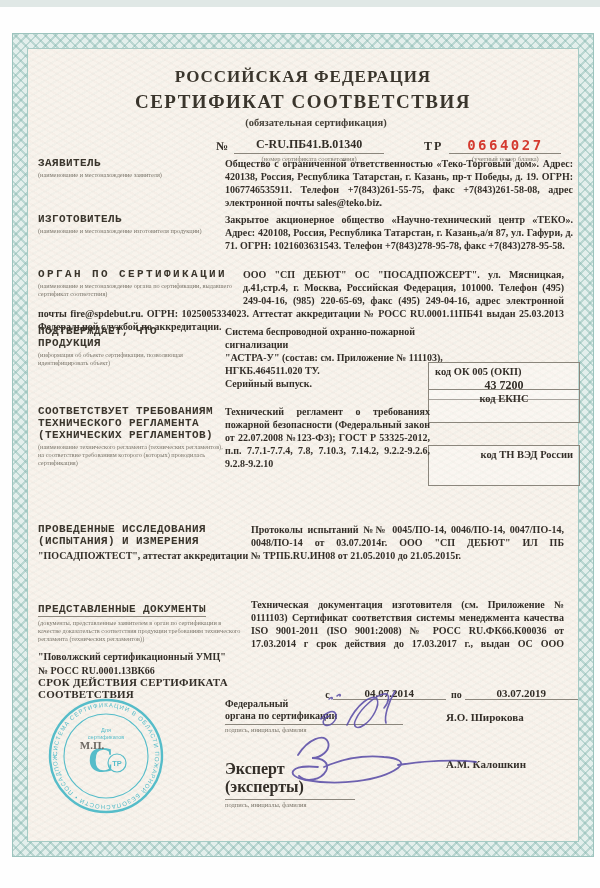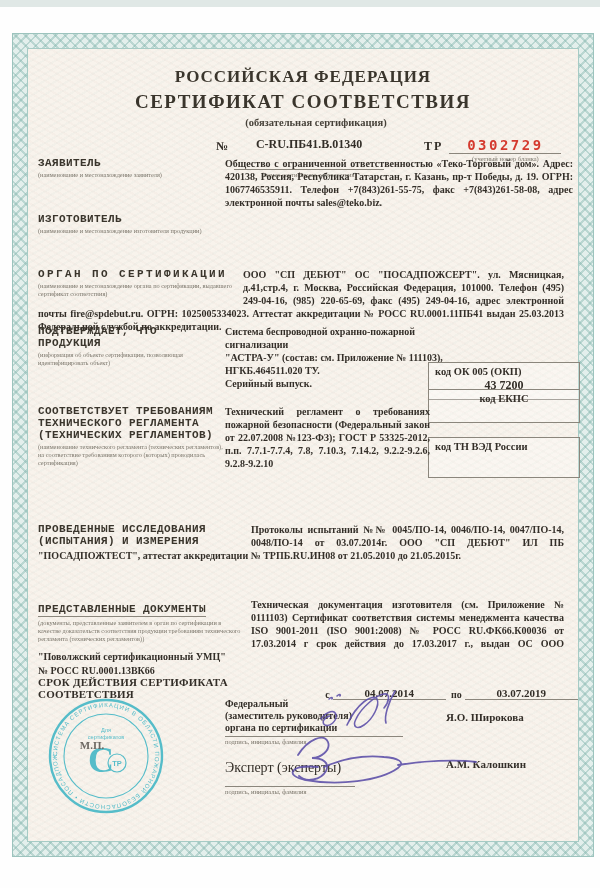--- a/index.html
+++ b/index.html
@@ -25,21 +25,21 @@
   .title2{position:absolute;top:42px;left:0;right:0;text-align:center;
           font-size:19px;font-weight:bold;letter-spacing:1.5px;color:#3a352c;}
   .subtitle{position:absolute;top:68px;left:0;right:0;text-align:center;
           font-size:10.5px;font-weight:bold;color:#47423a;padding-left:26px;}
 
   .numrow{position:absolute;left:188px;top:88px;display:flex;align-items:flex-start;}
   .numprefix,.trprefix{font-size:12px;font-weight:bold;padding-top:2px;}
   .trprefix{margin-left:40px;letter-spacing:2px;}
   .valcol{display:inline-flex;flex-direction:column;align-items:center;margin-left:6px;}
   .numval{display:inline-block;width:150px;text-align:center;font-size:12px;font-weight:bold;
-          border-bottom:1px solid #8b867c;padding-bottom:17px;}
+          border-bottom:1px solid #8b867c;padding-bottom:1px;}
   .blankval{display:inline-block;width:112px;text-align:center;font-size:14px;font-weight:bold;
           font-family:"DejaVu Sans Mono",monospace;letter-spacing:2.5px;color:#d43a2f;
           border-bottom:1px solid #8b867c;}
   .caption{font-size:6.5px;color:#7b766b;margin-top:1px;white-space:nowrap;}
 
   .sec{position:absolute;left:10px;right:14px;}
   .lab-abs{position:absolute;left:0;top:0;width:185px;}
   .lab-fl{float:left;width:197px;margin-right:8px;}
   .lab-fl.w205{width:205px;}
   .h{font-size:11px;font-weight:bold;color:#3a352c;letter-spacing:.4px;font-family:Liberation Mono, monospace;}
@@ -59,33 +59,33 @@
   .s-docs{top:549px;}
   .docline{font-size:10px;font-weight:bold;padding-top:2px;}
   .mark-note{position:absolute;left:10px;top:609px;font-size:10px;font-weight:bold;}
 
   .codebox{position:absolute;left:400px;width:138px;border:1px solid #8b867c;
            background:rgba(255,255,255,.25);padding:3px 6px;}
   .codebox .cl{font-size:10.5px;font-weight:bold;}
   .codebox .cv{font-size:12px;font-weight:bold;text-align:center;margin-top:1px;}
   .box-okp{top:313px;height:30px;}
   .box-ekps{top:340px;height:26px;text-align:center;}
-  .box-tnved{top:388px;height:33px;}
+  .box-tnved{top:396px;height:33px;text-align:right;}
 
   .validity{position:absolute;left:10px;top:627px;display:flex;align-items:flex-end;}
   .vlabel{font-size:11px;font-weight:bold;letter-spacing:.2px;}
   .vpre{font-size:10px;font-weight:bold;margin-left:5px;}
   .vdate{display:inline-block;width:116px;text-align:center;font-size:11px;font-weight:bold;
          border-bottom:1px solid #8b867c;margin-left:3px;}
 
   .sig-head{position:absolute;left:197px;top:649px;width:178px;}
   .sig-head .role{font-size:10px;line-height:12px;font-weight:bold;}
   .sig-head .rule{border-bottom:1px solid #8b867c;margin-top:2px;}
   .sig-exp{position:absolute;left:197px;top:711px;width:130px;}
-  .sig-exp .role{font-size:14px;font-weight:normal;border-bottom:1px solid #8b867c;padding-bottom:10px;}
+  .sig-exp .role{font-size:16px;font-weight:bold;border-bottom:1px solid #8b867c;padding-bottom:3px;}
   .sig-name{position:absolute;font-size:11px;font-weight:bold;}
   .name-head{left:418px;top:662px;}
   .name-exp{left:418px;top:709px;}
 
   .stamp{position:absolute;left:18px;top:647px;width:120px;height:120px;opacity:.85;}
   .sig-svg{position:absolute;pointer-events:none;}
   .sig1{left:285px;top:636px;}
   .sig2{left:248px;top:676px;}
 </style>
 </head>
@@ -102,38 +102,39 @@
       <div class="subtitle">(обязательная сертификация)</div>
 
       <div class="numrow">
         <span class="numprefix">№</span>
         <span class="valcol">
           <span class="numval">C-RU.ПБ41.В.01340</span>
           <span class="caption">(номер сертификата соответствия)</span>
         </span>
         <span class="trprefix">ТР</span>
         <span class="valcol">
-          <span class="blankval">0302729</span>
+          <span class="blankval">0664027</span>
           <span class="caption">(учетный номер бланка)</span>
         </span>
       </div>
 
       <div class="sec s-applicant">
         <div class="lab-abs">
           <div class="h">ЗАЯВИТЕЛЬ</div>
           <div class="sub">(наименование и местонахождение заявителя)</div>
         </div>
         <div class="txt ml">Общество с ограниченной ответственностью «Теко-Торговый дом». Адрес: 420138, Россия, Республика Татарстан, г. Казань, пр-т Победы, д. 19. ОГРН: 1067746535911. Телефон +7(843)261-55-75, факс +7(843)261-58-08, адрес электронной почты sales@teko.biz.</div>
       </div>
 
       <div class="sec s-manufacturer">
         <div class="lab-abs">
           <div class="h">ИЗГОТОВИТЕЛЬ</div>
           <div class="sub">(наименование и местонахождение изготовителя продукции)</div>
         </div>
+        <div class="txt ml">Закрытое акционерное общество «Научно-технический центр «ТЕКО». Адрес: 420108, Россия, Республика Татарстан, г. Казань,а/я 87, ул. Гафури, д. 71. ОГРН: 1021603631543. Телефон +7(843)278-95-78, факс +7(843)278-95-58.</div>
       </div>
 
       <div class="sec s-organ">
         <div class="lab-fl">
           <div class="h sp">ОРГАН ПО СЕРТИФИКАЦИИ</div>
           <div class="sub">(наименование и местонахождение органа по сертификации, выдавшего сертификат соответствия)</div>
         </div>
         <div class="txt">ООО "СП ДЕБЮТ" ОС "ПОСАДПОЖСЕРТ". ул. Мясницкая, д.41,стр.4, г. Москва, Российская Федерация, 101000. Телефон (495) 249-04-16, (985) 220-65-69, факс (495) 249-04-16, адрес электронной почты fire@spdebut.ru. ОГРН: 1025005334023. Аттестат аккредитации № РОСС RU.0001.11ПБ41 выдан 25.03.2013 Федеральной службой по аккредитации.</div>
       </div>
 
@@ -195,21 +196,20 @@
       <div class="validity">
         <span class="vlabel">СРОК ДЕЙСТВИЯ СЕРТИФИКАТА СООТВЕТСТВИЯ</span>
         <span class="vpre">с</span>
         <span class="vdate">04.07.2014</span>
         <span class="vpre">по</span>
         <span class="vdate">03.07.2019</span>
       </div>
 
       <div class="sig-head">
         <div class="role">Федеральный</div>
-        <div class="role">(заместитель руководителя)</div>
         <div class="role">органа по сертификации</div>
         <div class="rule"></div>
         <div class="caption">подпись, инициалы, фамилия</div>
       </div>
       <div class="sig-name name-head">Я.О. Широкова</div>
 
       <div class="sig-exp">
         <div class="role">Эксперт (эксперты)</div>
         <div class="caption">подпись, инициалы, фамилия</div>
       </div>

